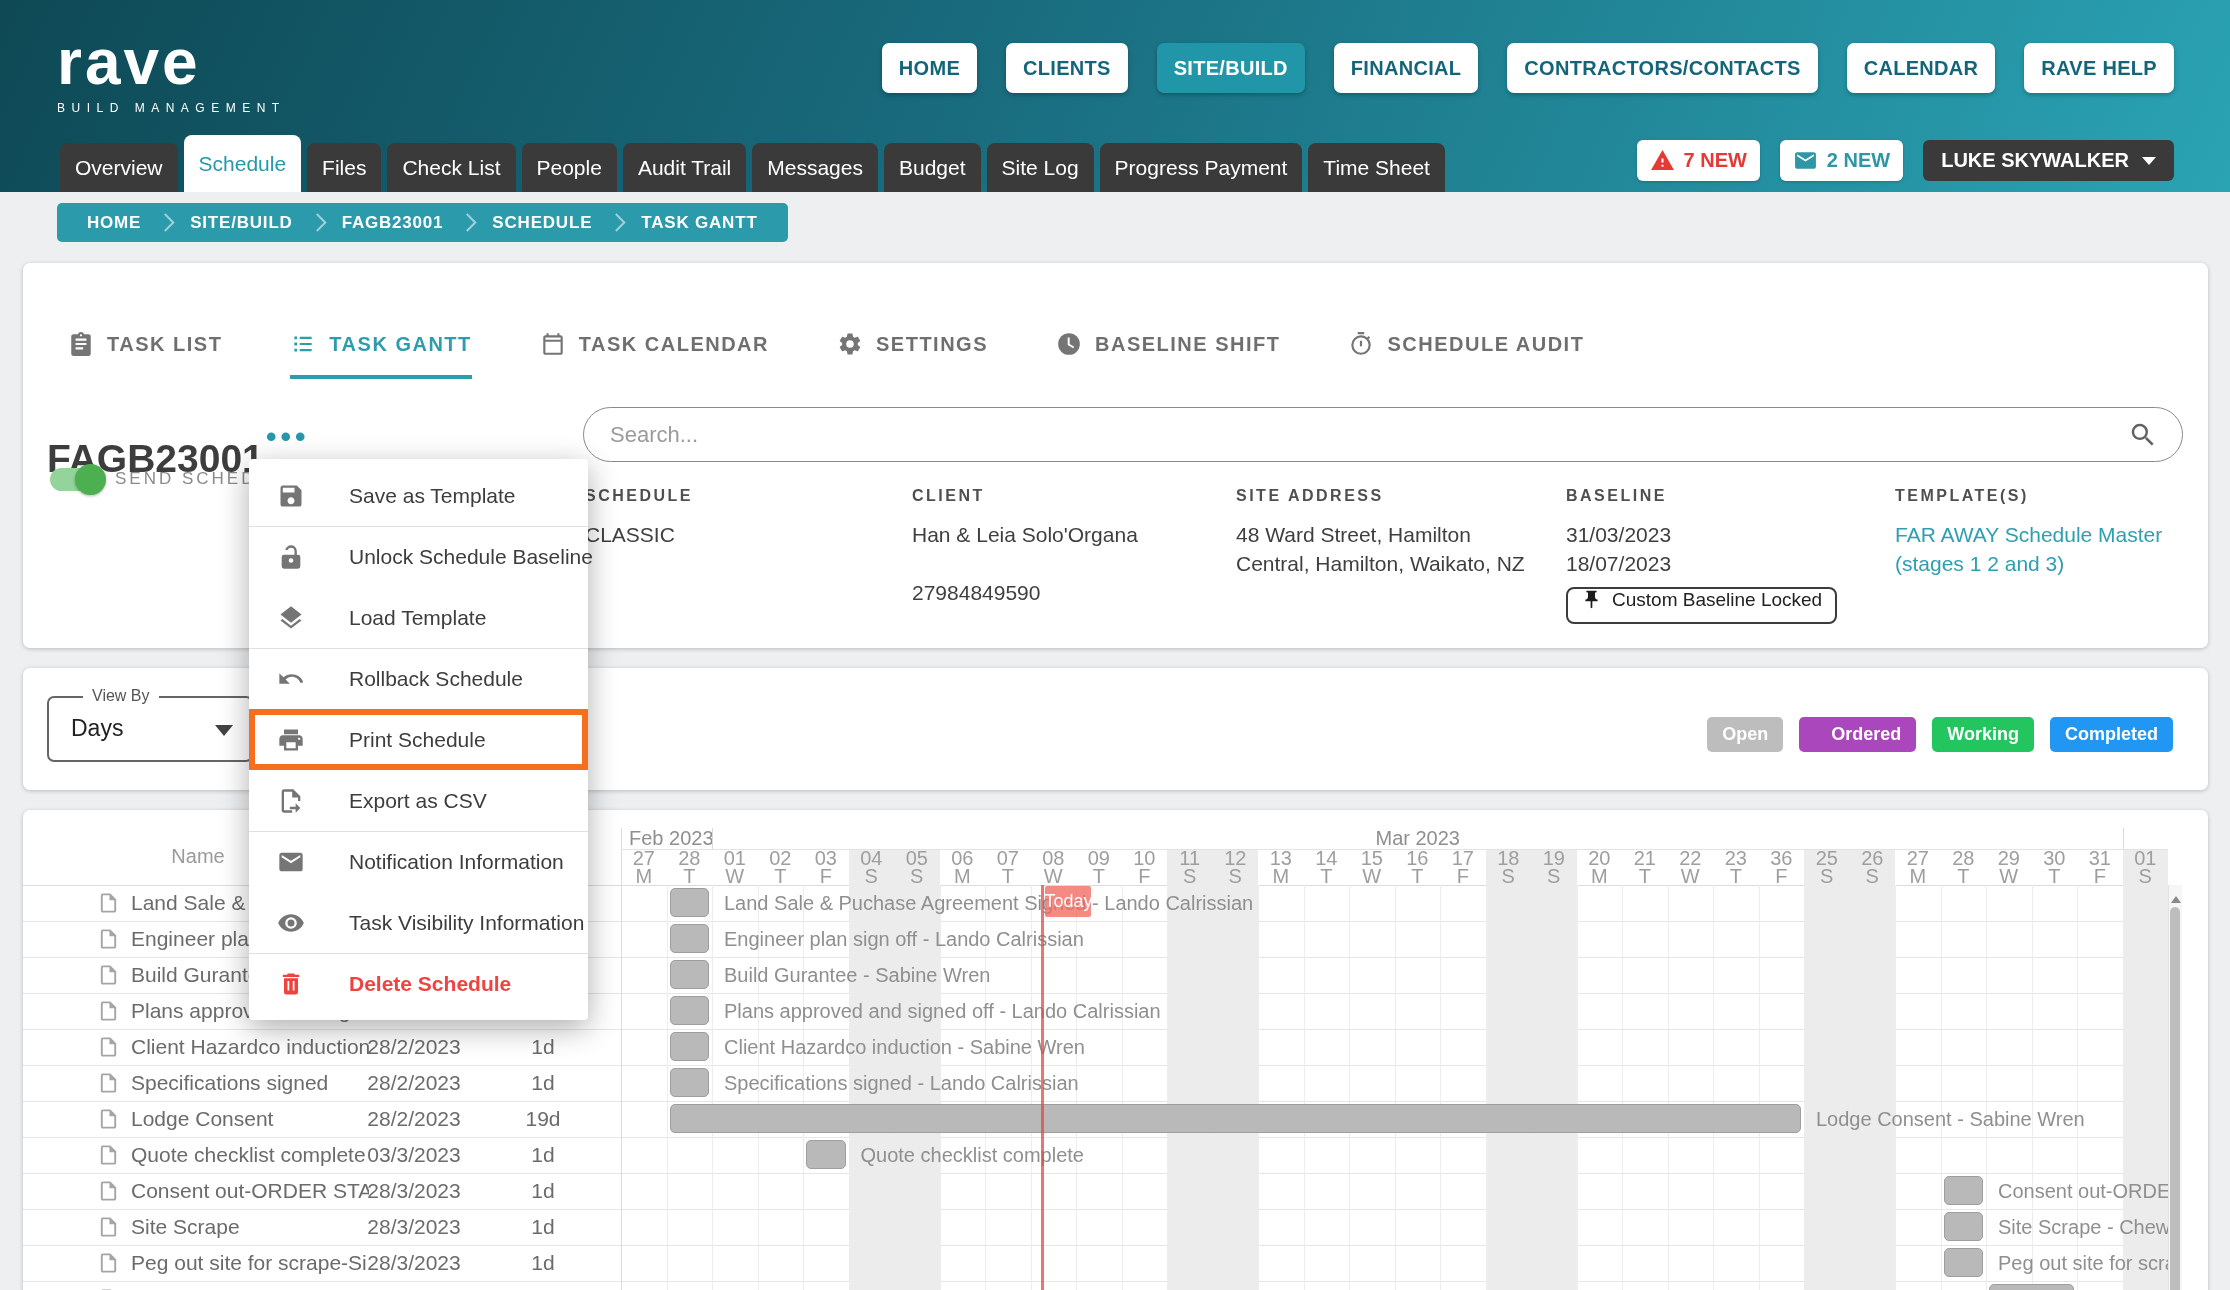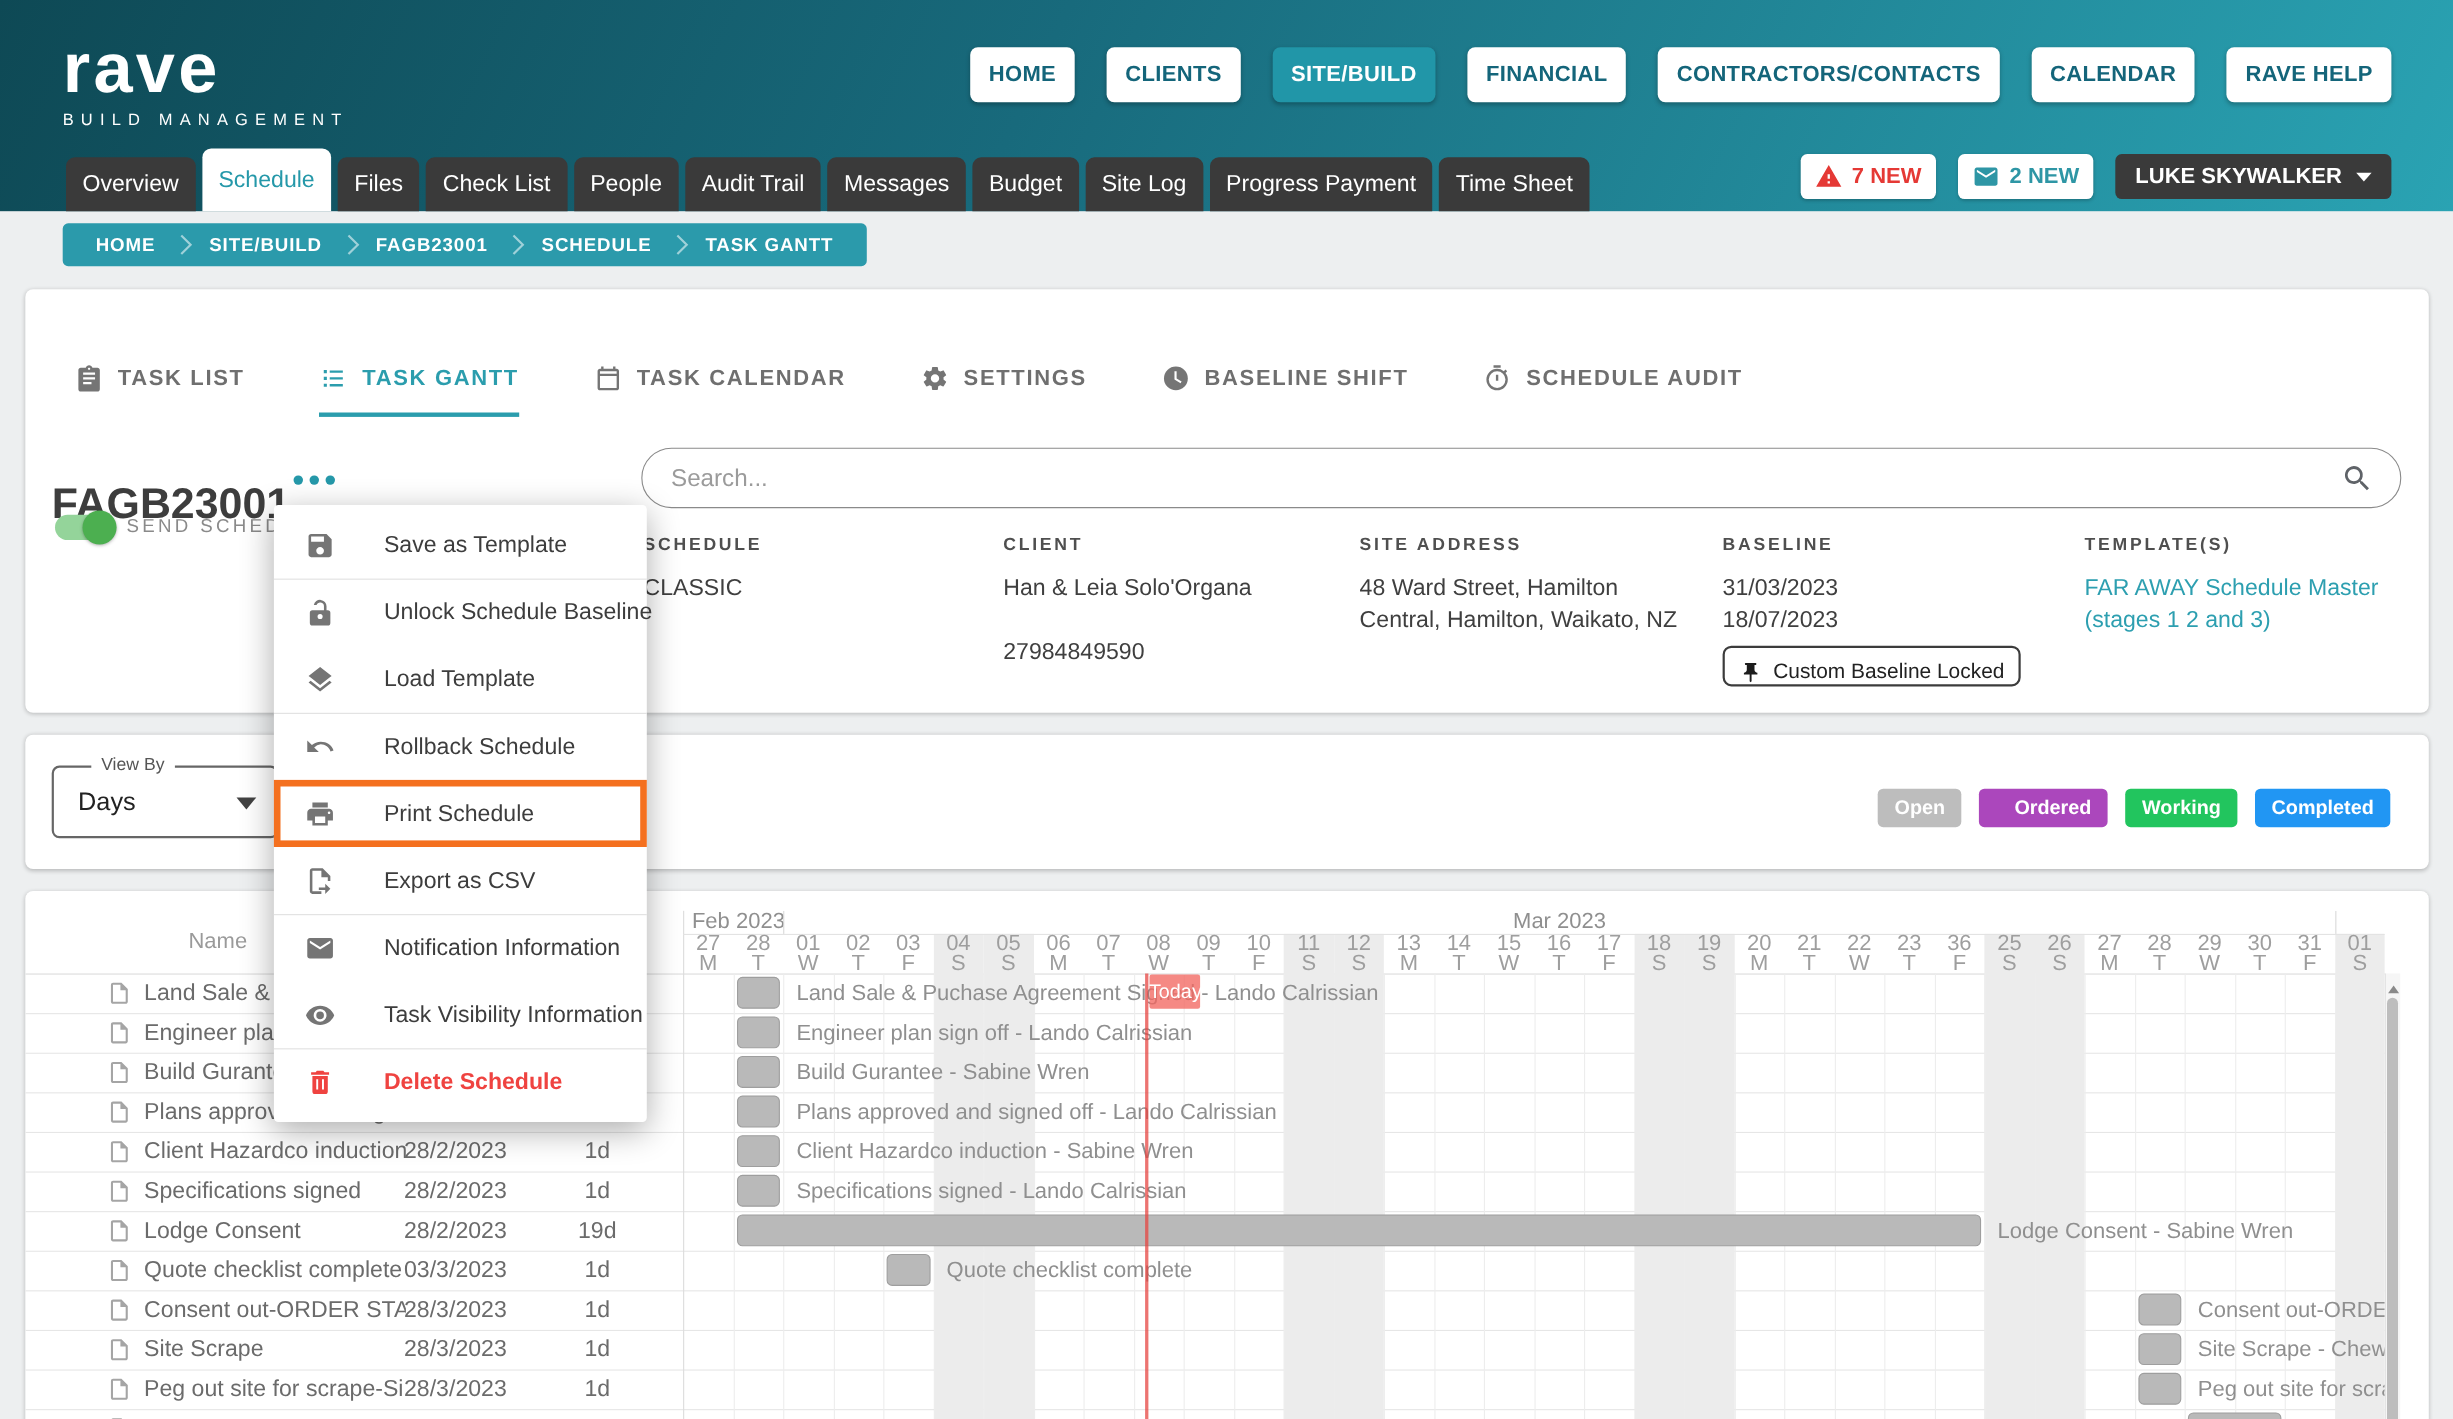--- a/index.html
+++ b/index.html
@@ -3,21 +3,21 @@
 <meta charset="utf-8">
 <style>
   html,body{margin:0;padding:0;background:#e9ecee;}
   #app{position:relative;width:2230px;height:1290px;overflow:hidden;background:#edeff0;
        font-family:"Liberation Sans",sans-serif;-webkit-font-smoothing:antialiased;}
   
   .topbar{position:absolute;left:0;top:0;width:2230px;height:192px;
           background:linear-gradient(115deg,#0e4955 0%,#186a7c 42%,#2aa3b3 100%);}
   .logo{position:absolute;left:57px;top:30px;color:#fff;}
   .logo-word{font-size:64px;font-weight:700;letter-spacing:3px;line-height:1;}
-  .logo-tag{margin-top:7px;font-size:15px;letter-spacing:6.5px;}
+  .logo-tag{margin-top:7px;font-size:12px;letter-spacing:6.5px;}
   .main-nav{position:absolute;top:43px;right:56px;display:flex;gap:29px;}
   .nav-btn{height:50px;padding:0 17px;background:#fff;border-radius:7px;display:flex;align-items:center;
            font-size:20px;font-weight:700;color:#14657a;letter-spacing:.3px;cursor:pointer;
            box-shadow:0 2px 4px rgba(0,0,0,.25);}
   .nav-btn.active{background:#2196a8;color:#fff;}
   .proj-tabs{position:absolute;left:60px;bottom:0;display:flex;gap:6px;align-items:flex-end;}
   .proj-tab{height:49px;padding:0 15px;background:#3a3a3a;color:#fff;border-radius:8px 8px 0 0;
             display:flex;align-items:center;font-size:21px;cursor:pointer;}
   .proj-tab.active{background:#fff;color:#2598a9;height:57px;position:relative;z-index:2;}
   .badges{position:absolute;right:56px;bottom:11px;display:flex;gap:20px;align-items:center;}
@@ -64,21 +64,21 @@
   .switch{position:relative;width:53px;height:23px;border-radius:12px;background:#94d49a;display:inline-block;cursor:pointer;}
   .knob{position:absolute;left:25px;top:-4px;width:31px;height:31px;border-radius:50%;background:#4caf50;
         box-shadow:0 1px 3px rgba(0,0,0,.3);}
   .toggle-label{position:absolute;left:65px;top:1px;font-size:17px;letter-spacing:3px;color:#8a8a8a;white-space:nowrap;}
   
   .info-col{position:absolute;top:224px;}
   .info-label{font-size:16px;font-weight:700;color:#4f4f4f;letter-spacing:2.5px;margin-bottom:15px;}
   .info-value{font-size:21px;color:#3f3f3f;line-height:29px;}
   .info-gap{margin-top:29px;}
   .tpl-link{color:#2d9fb0;width:330px;cursor:pointer;}
-  .chip{margin-top:9px;display:inline-flex;align-items:flex-end;gap:10px;height:37px;padding:0 13px;
+  .chip{margin-top:9px;display:inline-flex;align-items:flex-start;gap:10px;height:37px;padding:0 13px;
         border:2px solid #3c3c3c;border-radius:8px;font-size:19px;color:#222;box-sizing:border-box;}
   .chip svg{width:21px;height:21px;fill:#1c1c1c;}
   
   .viewby{position:absolute;left:24px;top:28px;width:206px;height:66px;border:2px solid #666;
           border-radius:7px;box-sizing:border-box;cursor:pointer;}
   .viewby-label{position:absolute;top:-11px;left:34px;background:#fff;padding:0 9px;font-size:16px;color:#555;}
   .viewby-value{position:absolute;left:22px;top:17px;font-size:23px;color:#222;}
   .viewby .tri{position:absolute;right:18px;top:27px;width:0;height:0;border:9px solid transparent;
                border-top:11px solid #424242;}
   .statuses{position:absolute;right:35px;top:49px;display:flex;gap:16px;}

